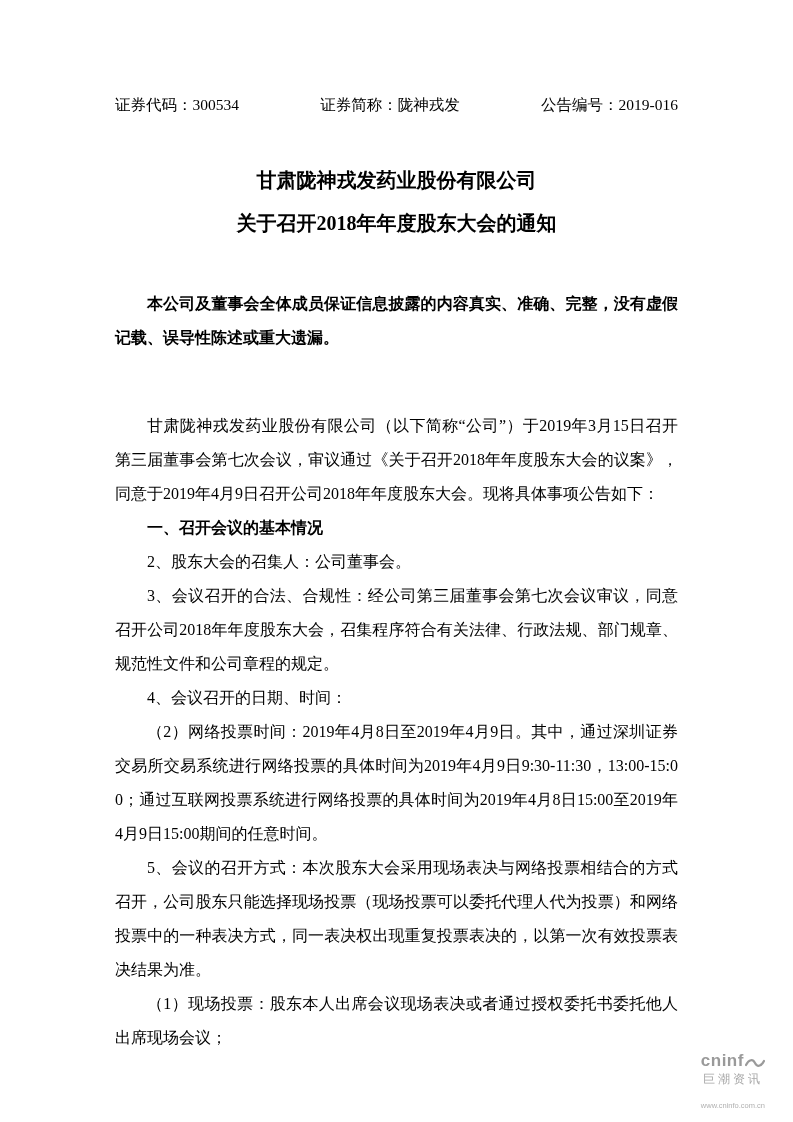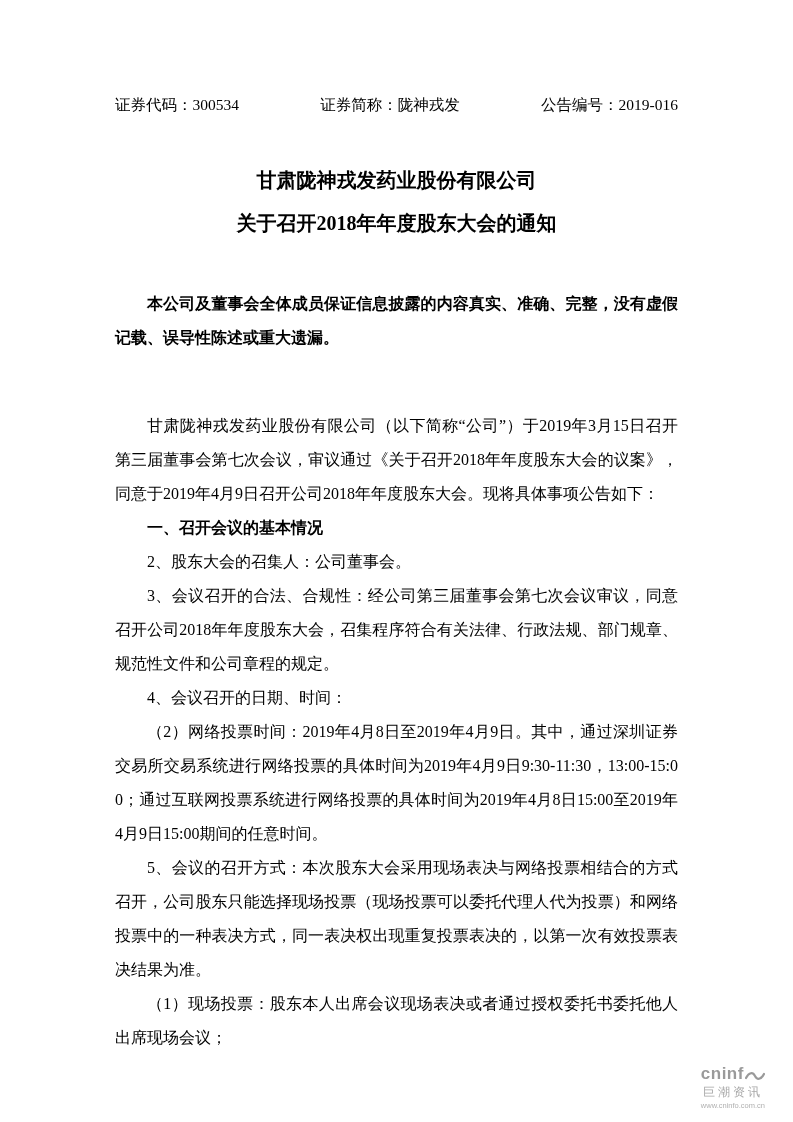--- a/index.html
+++ b/index.html
@@ -71,21 +71,21 @@
     margin-bottom: 2px;
   }
   .wm-cn {
     font-size: 12px;
     letter-spacing: 3px;
     margin-top: 2px;
     color: #a8a8a8;
   }
   .wm-url {
     font-size: 7.5px;
-    margin-top: 3px;
+    margin-top: 16px;
     color: #b0b0b0;
   }
 </style>
 </head>
 <body>
 
 <div class="page">
 
   <div class="doc-header">
     <span>证券代码：300534</span>

